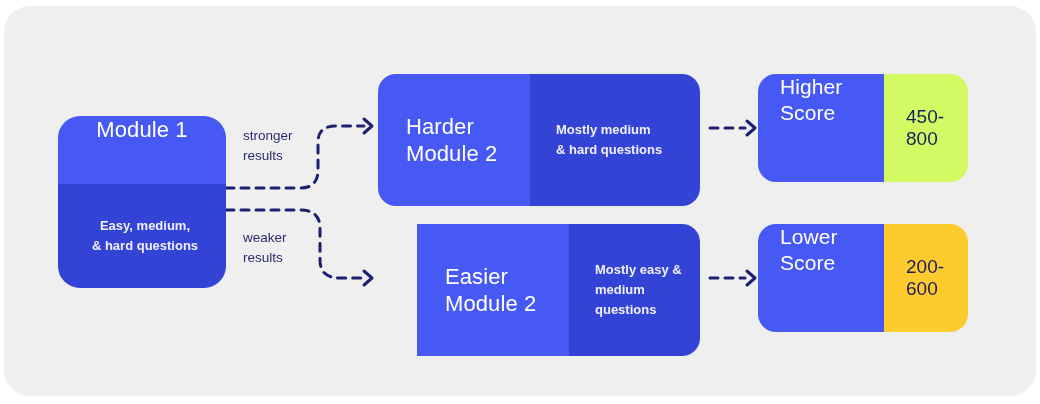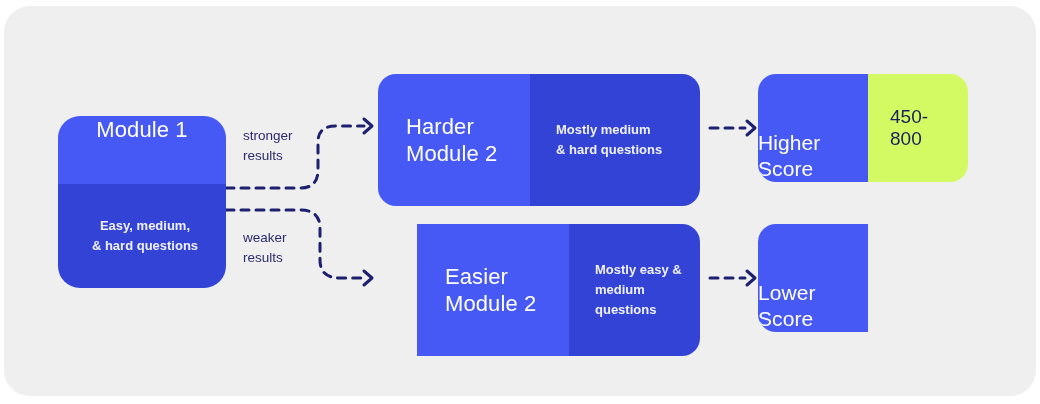--- a/index.html
+++ b/index.html
@@ -110,23 +110,24 @@
   #node-easier { left: 378px; top: 224px; padding-left: 39px; }
 
   
   .node-score {
     width: 210px;
     height: 108px;
     flex-direction: row;
   }
   .node-score .pane-left {
     background: #4759f5;
-    width: 110px;
-    display: flex;
-    align-items: flex-end;
+    width: 126px;
+    display: flex;
+    align-items: flex-start;
+    padding-left: 22px;
     box-sizing: border-box;
   }
   .node-score .pane-right {
     flex: 1;
     display: flex;
     align-items: center;
     padding-left: 22px;
     box-sizing: border-box;
   }
   .node-score .title-lg {
@@ -239,15 +240,19 @@
       <div class="score-val">450-
 800</div>
     </div>
   </div>
 
   <div class="node node-score" id="node-lower">
     <div class="pane-left" style="background: rgb(71, 89, 245);">
       <div class="title-lg">Lower
 Score</div>
     </div>
+    <div class="pane-right" style="background: rgb(253, 203, 46);">
+      <div class="score-val">200-
+600</div>
+    </div>
   </div>
 
 </div>
 
 </body></html>

